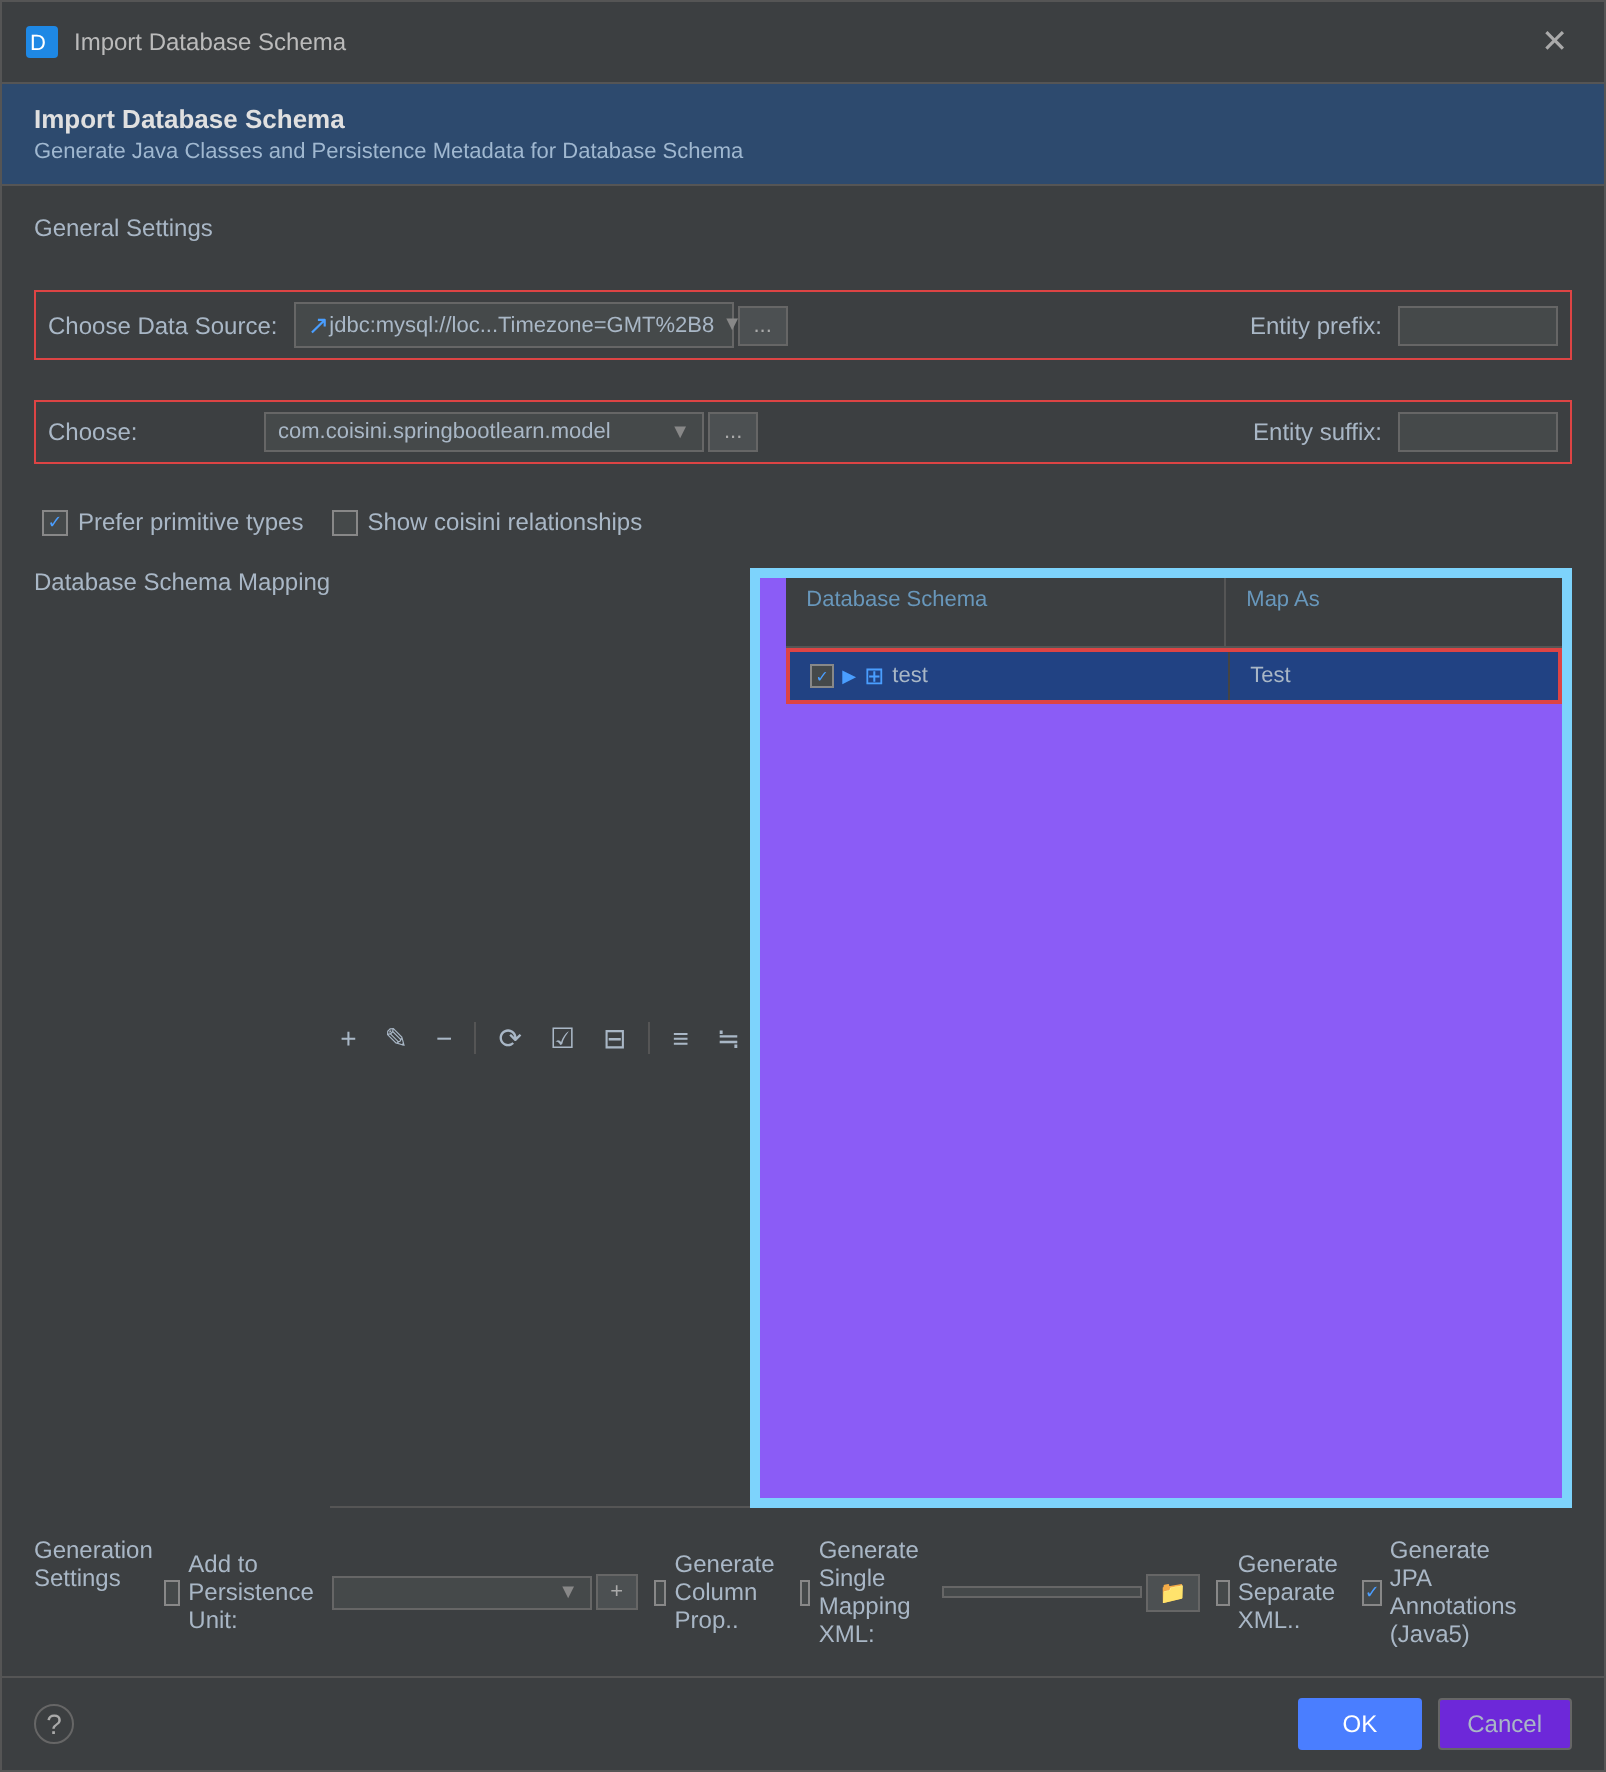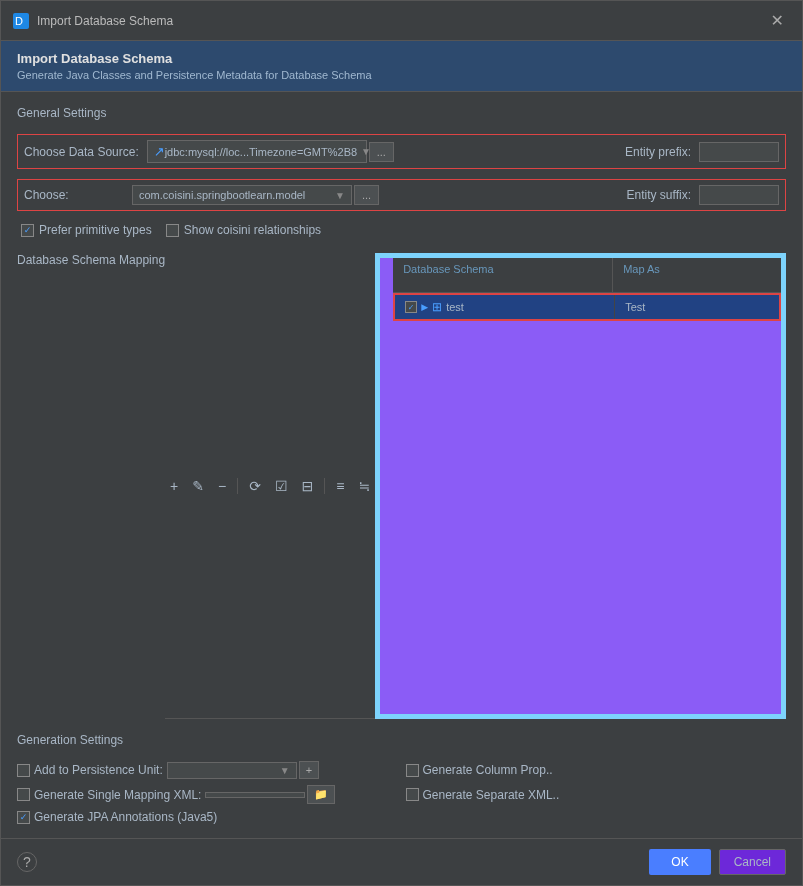--- a/index.html
+++ b/index.html
@@ -73,21 +73,21 @@
       overflow: hidden;
     }
     .section-label {
       color: #a9b7c6;
       font-size: 12px;
       margin-bottom: 8px;
     }
     .general-settings {
       display: flex;
       flex-direction: column;
-      gap: 6px;
+      gap: 16px;
     }
     .field-row {
       display: flex;
       align-items: center;
       gap: 8px;
       padding: 5px 6px;
       border: 1px solid #d44;
       background: #3c3f41;
       margin-bottom: 4px;
     }
@@ -247,21 +247,21 @@
     .row-arrow {
       color: #4a9eff;
       font-size: 9px;
     }
     .table-icon {
       color: #4a9eff;
       font-size: 12px;
     }
     .generation-section {
       display: flex;
-      flex-direction: column;
+      flex-direction: row;
       gap: 6px;
     }
     .gen-row {
       display: grid;
       grid-template-columns: 1fr 1fr;
       gap: 8px;
       align-items: center;
     }
     .gen-item {
       display: flex;

